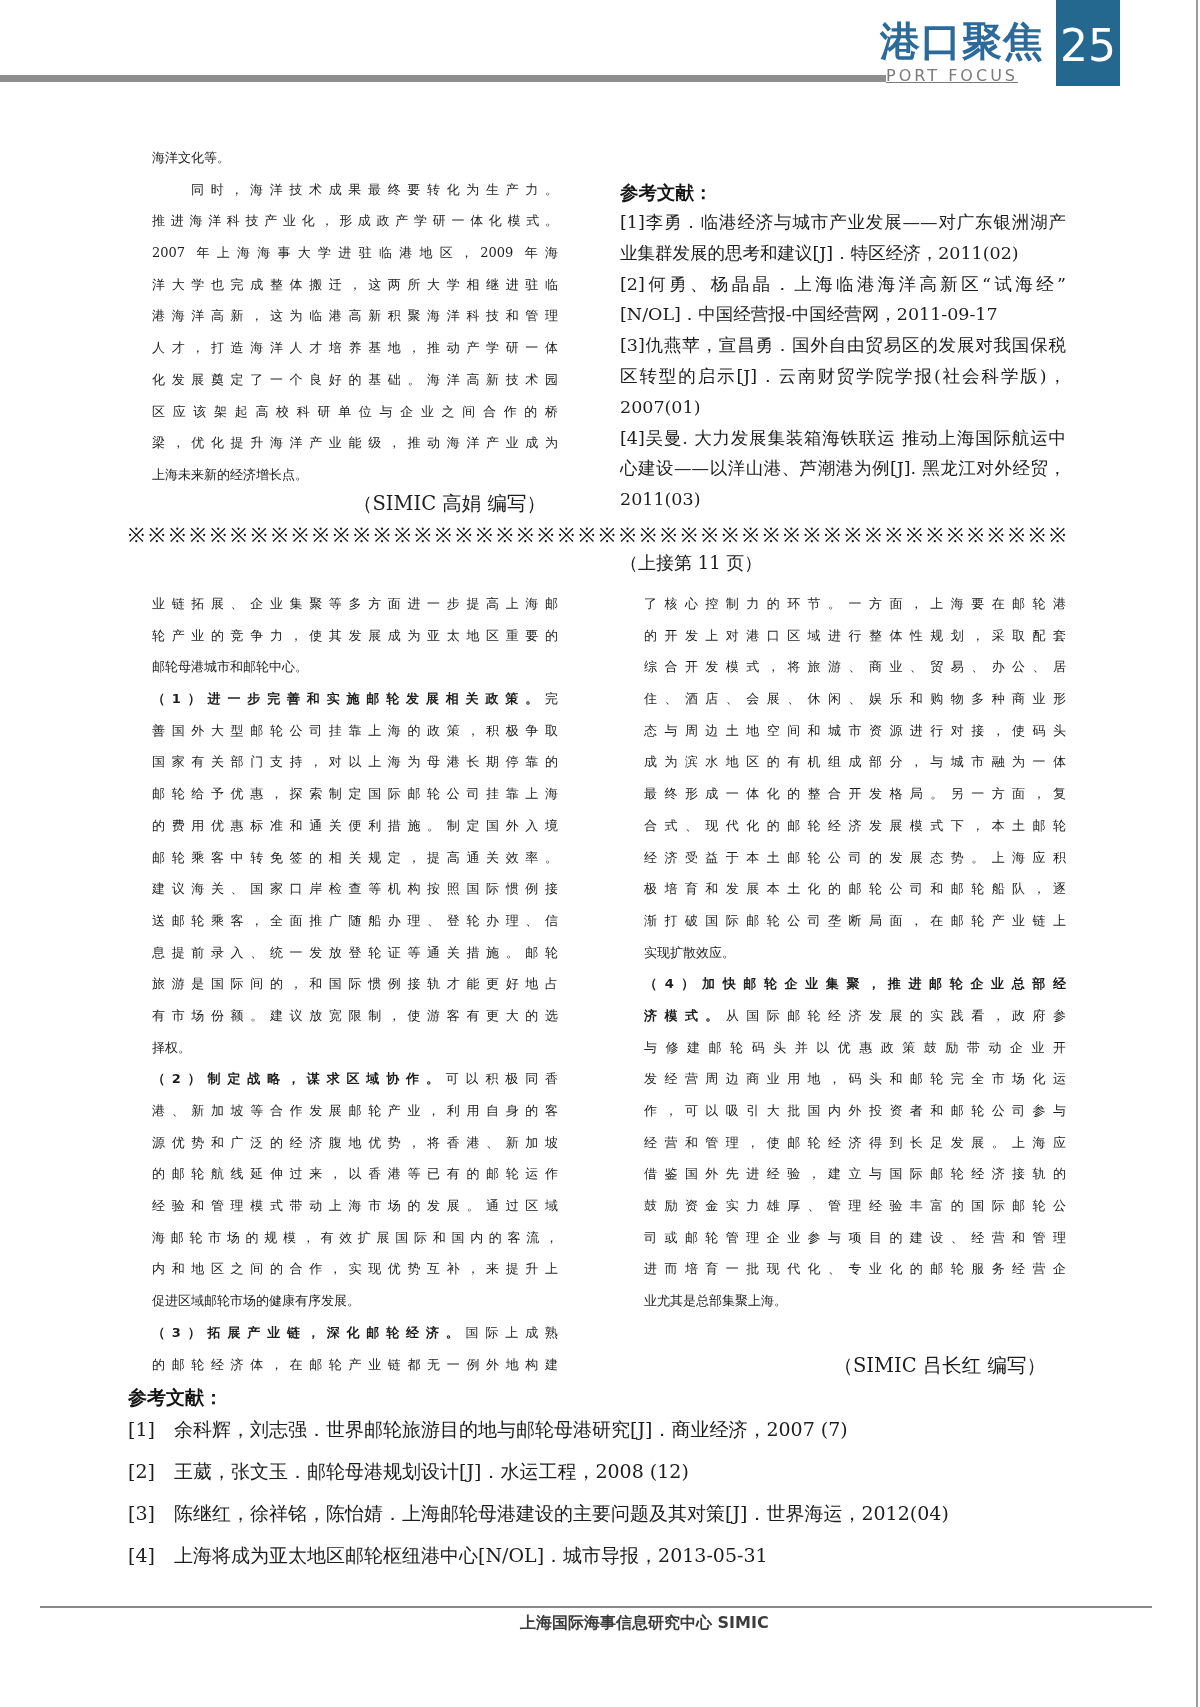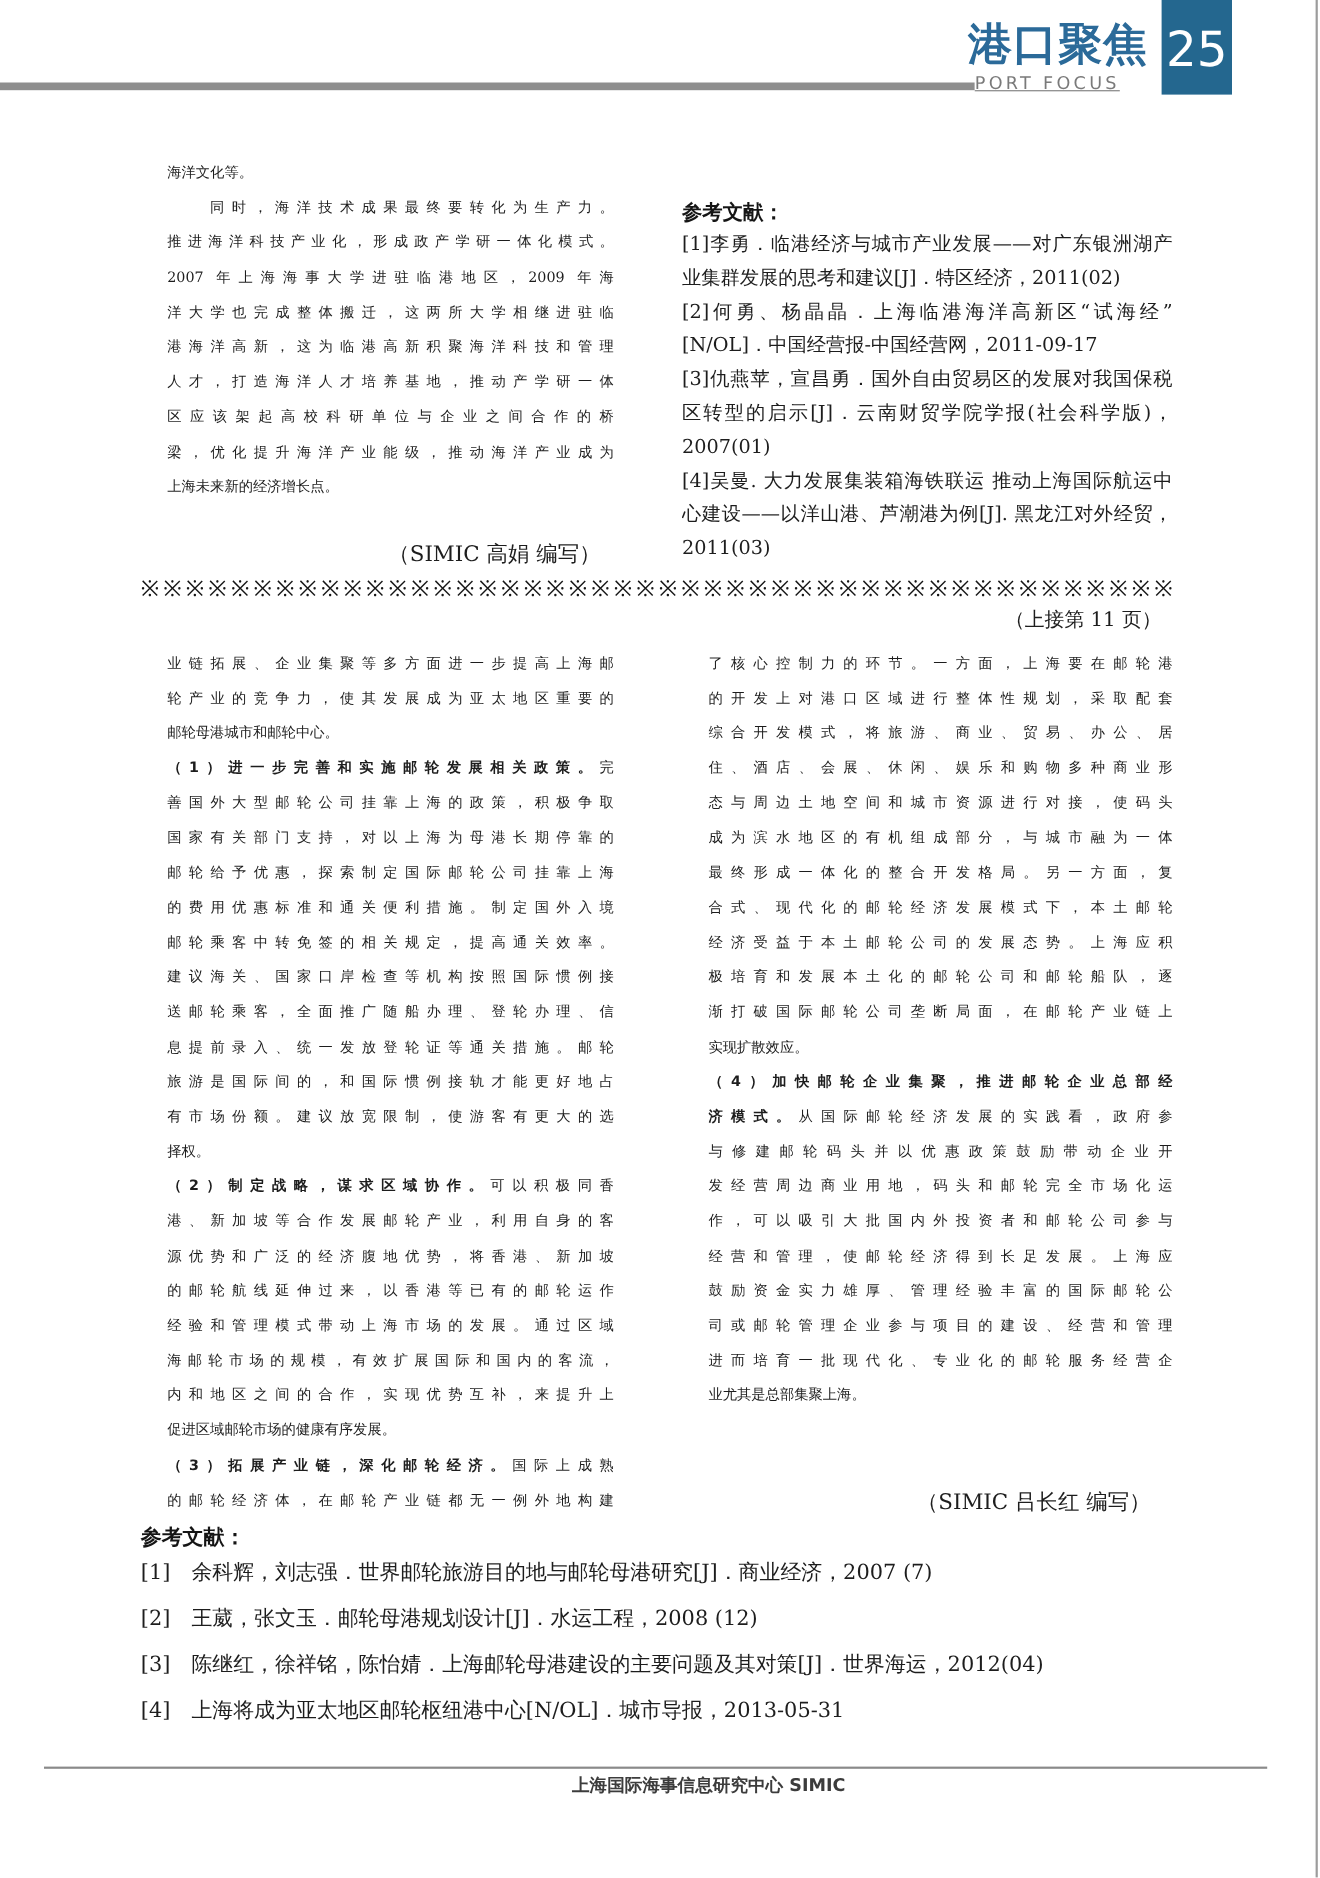--- a/index.html
+++ b/index.html
@@ -25,21 +25,21 @@
   .bline.indent{padding-left:39px;}
   .bold{font-family:"DejaVu Sans","Liberation Sans",sans-serif;font-weight:700;}
   .refline{font-size:17.5px;line-height:30.8px;height:30.8px;overflow:hidden;
            text-align:justify;text-align-last:justify;}
   .refline.end{text-align-last:left;}
   .ref-heading{position:absolute;font-family:"DejaVu Sans","Liberation Sans",sans-serif;
                font-weight:700;font-size:18.5px;color:#151515;}
   .byline{position:absolute;font-size:19.5px;text-align:right;color:#1d1d1d;}
   .sep{position:absolute;left:128px;top:519px;width:938px;height:32px;font-size:20px;
        line-height:32px;color:#151515;text-align:justify;text-align-last:justify;overflow:hidden;}
-  .contnote{position:absolute;left:620px;top:551px;width:436px;text-align:right;
+  .contnote{position:absolute;left:620px;top:551px;width:436px;
             font-size:18px;color:#1d1d1d;}
   .botref{font-size:19px;line-height:42px;height:42px;text-align:left;text-align-last:left;overflow:hidden;}
   .refnum{display:inline-block;width:46px;}
   .ftr-rule{position:absolute;left:40px;top:1606px;width:1112px;height:2px;background:#8a8a8a;}
   .ftr-org{position:absolute;left:520px;top:1613px;width:550px;text-align:left;
            font-family:"DejaVu Sans","Liberation Sans",sans-serif;font-weight:700;
            font-size:16px;color:#3c3c3c;}
 </style>
 </head>
 <body>
@@ -53,20 +53,21 @@
   <div class="vrule"></div>
 
   <div class="col" style="left:128px;top:142px;width:430px;">
       <div class="bline end"><span>海洋文化等。</span></div>
       <div class="bline indent"><span>同时，海洋技术成果最终要转化为生产力。</span></div>
       <div class="bline"><span>推进海洋科技产业化，形成政产学研一体化模式。</span></div>
       <div class="bline"><span>2007 年上海海事大学进驻临港地区，2009 年海</span></div>
       <div class="bline"><span>洋大学也完成整体搬迁，这两所大学相继进驻临</span></div>
       <div class="bline"><span>港海洋高新，这为临港高新积聚海洋科技和管理</span></div>
       <div class="bline"><span>人才，打造海洋人才培养基地，推动产学研一体</span></div>
+      <div class="bline"><span>化发展奠定了一个良好的基础。海洋高新技术园</span></div>
       <div class="bline"><span>区应该架起高校科研单位与企业之间合作的桥</span></div>
       <div class="bline"><span>梁，优化提升海洋产业能级，推动海洋产业成为</span></div>
       <div class="bline end"><span>上海未来新的经济增长点。</span></div>
     </div>
   <div class="byline" style="left:128px;top:490px;width:418px;">（SIMIC  高娟  编写）</div>
 
   <div class="ref-heading" style="left:620px;top:180px;">参考文献：</div>
   <div class="col" style="left:620px;top:207px;width:446px;">
       <div class="refline"><span>[1]李勇．临港经济与城市产业发展——对广东银洲湖产</span></div>
       <div class="refline end"><span>业集群发展的思考和建议[J]．特区经济，2011(02)</span></div>
@@ -122,20 +123,21 @@
       <div class="bline"><span>经济受益于本土邮轮公司的发展态势。上海应积</span></div>
       <div class="bline"><span>极培育和发展本土化的邮轮公司和邮轮船队，逐</span></div>
       <div class="bline"><span>渐打破国际邮轮公司垄断局面，在邮轮产业链上</span></div>
       <div class="bline end"><span>实现扩散效应。</span></div>
       <div class="bline"><span class="bold">（4）加快邮轮企业集聚，推进邮轮企业总部经</span></div>
       <div class="bline"><span class="bold">济模式。</span><span>从国际邮轮经济发展的实践看，政府参</span></div>
       <div class="bline"><span>与修建邮轮码头并以优惠政策鼓励带动企业开</span></div>
       <div class="bline"><span>发经营周边商业用地，码头和邮轮完全市场化运</span></div>
       <div class="bline"><span>作，可以吸引大批国内外投资者和邮轮公司参与</span></div>
       <div class="bline"><span>经营和管理，使邮轮经济得到长足发展。上海应</span></div>
+      <div class="bline"><span>借鉴国外先进经验，建立与国际邮轮经济接轨的</span></div>
       <div class="bline"><span>鼓励资金实力雄厚、管理经验丰富的国际邮轮公</span></div>
       <div class="bline"><span>司或邮轮管理企业参与项目的建设、经营和管理</span></div>
       <div class="bline"><span>进而培育一批现代化、专业化的邮轮服务经营企</span></div>
       <div class="bline end"><span>业尤其是总部集聚上海。</span></div>
     </div>
   <div class="byline" style="left:600px;top:1352px;width:446px;">（SIMIC  吕长红  编写）</div>
 
   <div class="ref-heading" style="left:128px;top:1385px;font-size:19px;">参考文献：</div>
   <div class="col" style="left:128px;top:1408px;width:1010px;">
       <div class="botref"><span class="refnum">[1]</span><span>余科辉，刘志强．世界邮轮旅游目的地与邮轮母港研究[J]．商业经济，2007 (7)</span></div>

